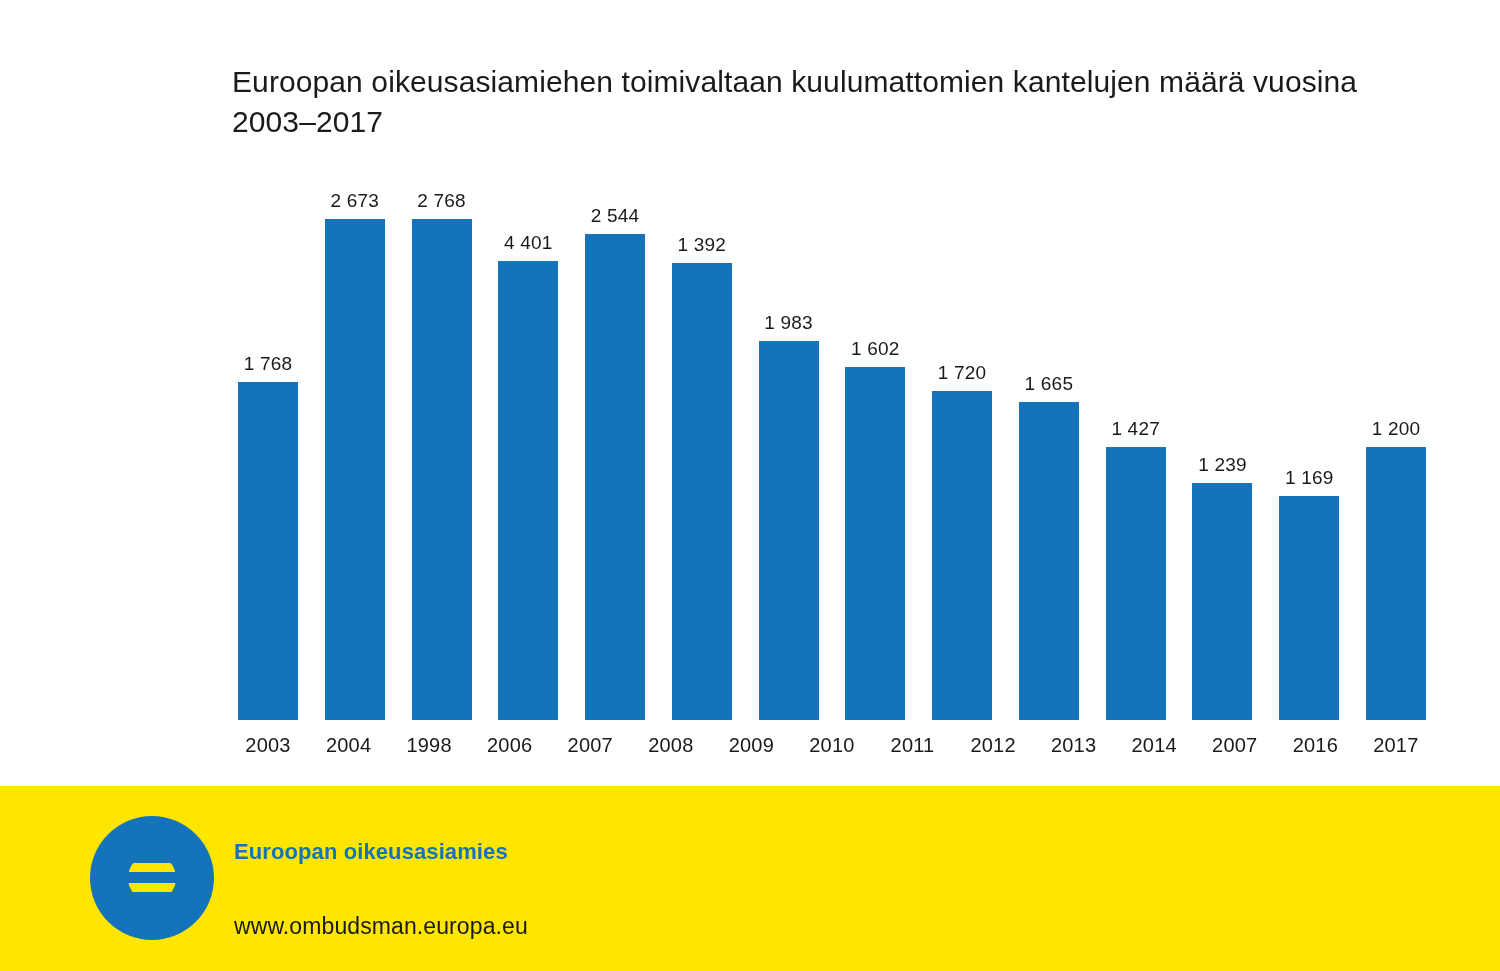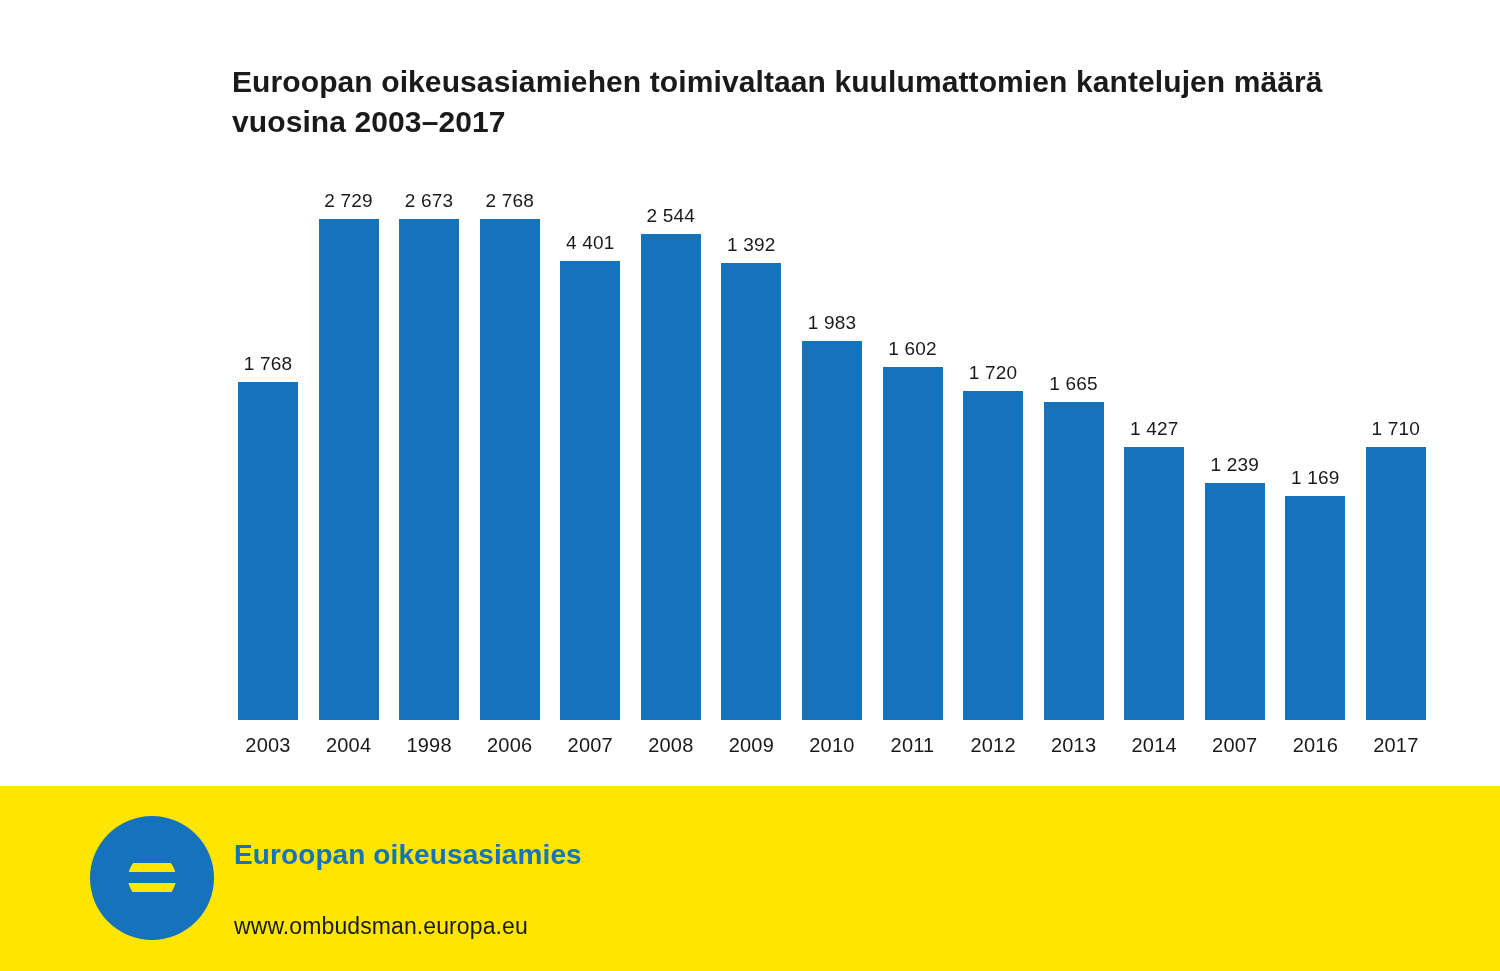--- a/index.html
+++ b/index.html
@@ -21,21 +21,21 @@
   }
   
   .chart-title {
     position: absolute;
     left: 232px;
     top: 62px;
     width: 1180px;
     font-size: 30px;
     line-height: 1.33;
     color: #1a1a1a;
-    font-weight: 700;
+    font-weight: 400;
     letter-spacing: 0.1px;
   }
   
   #plot {
     position: absolute;
     left: 232px;
     top: 190px;
     width: 1200px;
     height: 530px;
   }
@@ -98,21 +98,21 @@
     position: absolute;
     left: 88px;
     top: 28px;
     width: 128px;
     height: 128px;
   }
   .footer-org {
     position: absolute;
     left: 234px;
     top: 53px;
-    font-size: 28px;
+    font-size: 22px;
     font-weight: bold;
     color: #1573bc;
     letter-spacing: 0.1px;
   }
   .footer-url {
     position: absolute;
     left: 234px;
     top: 115px;
     font-size: 23px;
     color: #1a1a1a;
@@ -127,24 +127,20 @@
 
   <div class="chart-title">Euroopan oikeusasiamiehen toimivaltaan kuulumattomien kantelujen määrä vuosina 2003–2017</div>
 
   <div id="plot">
     <div class="bars">
       <div class="bar-col">
         <div class="bar-value">1 768</div>
         <div class="bar-rect" style="height:338px"></div>
       </div>
       <div class="bar-col">
-        <div class="bar-value">2 729</div>
-        <div class="bar-rect" style="height:522px"></div>
-      </div>
-      <div class="bar-col">
         <div class="bar-value">2 673</div>
         <div class="bar-rect" style="height:511px"></div>
       </div>
       <div class="bar-col">
         <div class="bar-value">2 768</div>
         <div class="bar-rect" style="height:529px"></div>
       </div>
       <div class="bar-col">
         <div class="bar-value">4 401</div>
         <div class="bar-rect" style="height:459px"></div>
@@ -179,21 +175,21 @@
       </div>
       <div class="bar-col">
         <div class="bar-value">1 239</div>
         <div class="bar-rect" style="height:237px"></div>
       </div>
       <div class="bar-col">
         <div class="bar-value">1 169</div>
         <div class="bar-rect" style="height:224px"></div>
       </div>
       <div class="bar-col">
-        <div class="bar-value">1 710</div>
+        <div class="bar-value">1 200</div>
         <div class="bar-rect" style="height:273px"></div>
       </div>
     </div>
   </div>
 
   <div id="axis">
     <div class="axis-label">2003</div>
     <div class="axis-label">2004</div>
     <div class="axis-label">1998</div>
     <div class="axis-label">2006</div>

